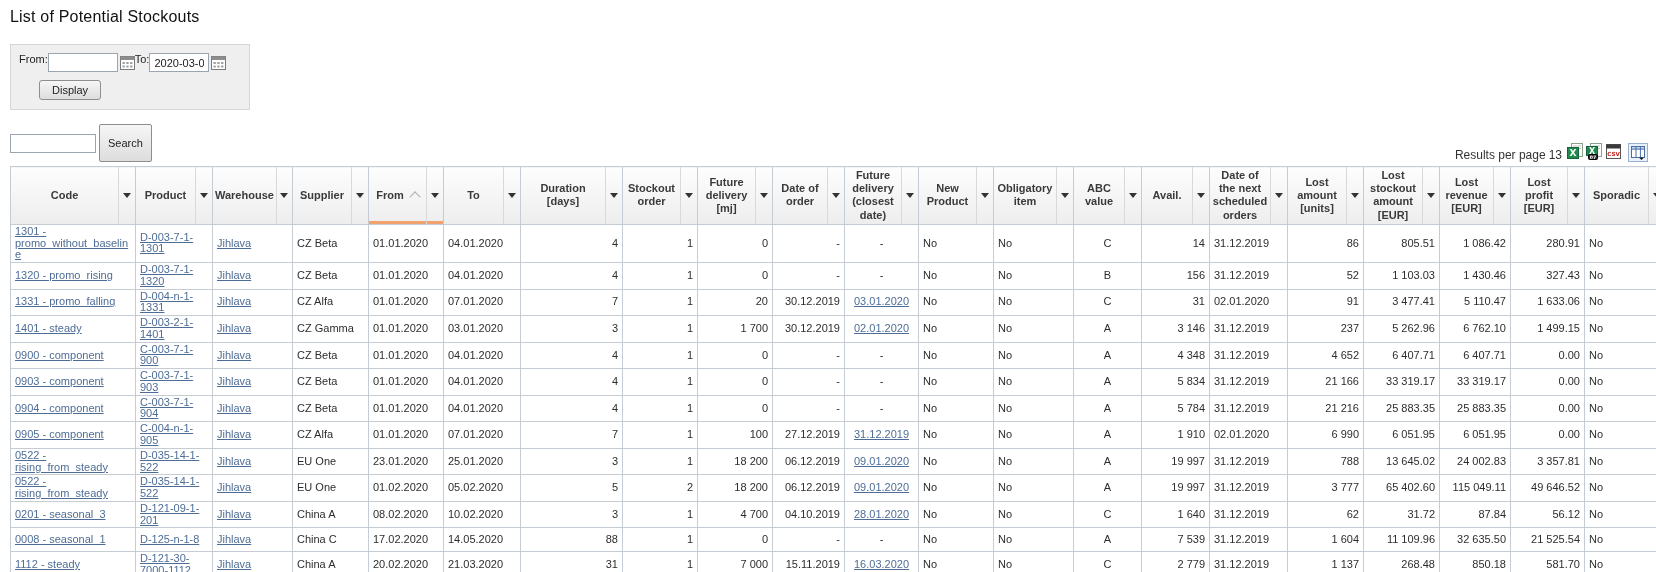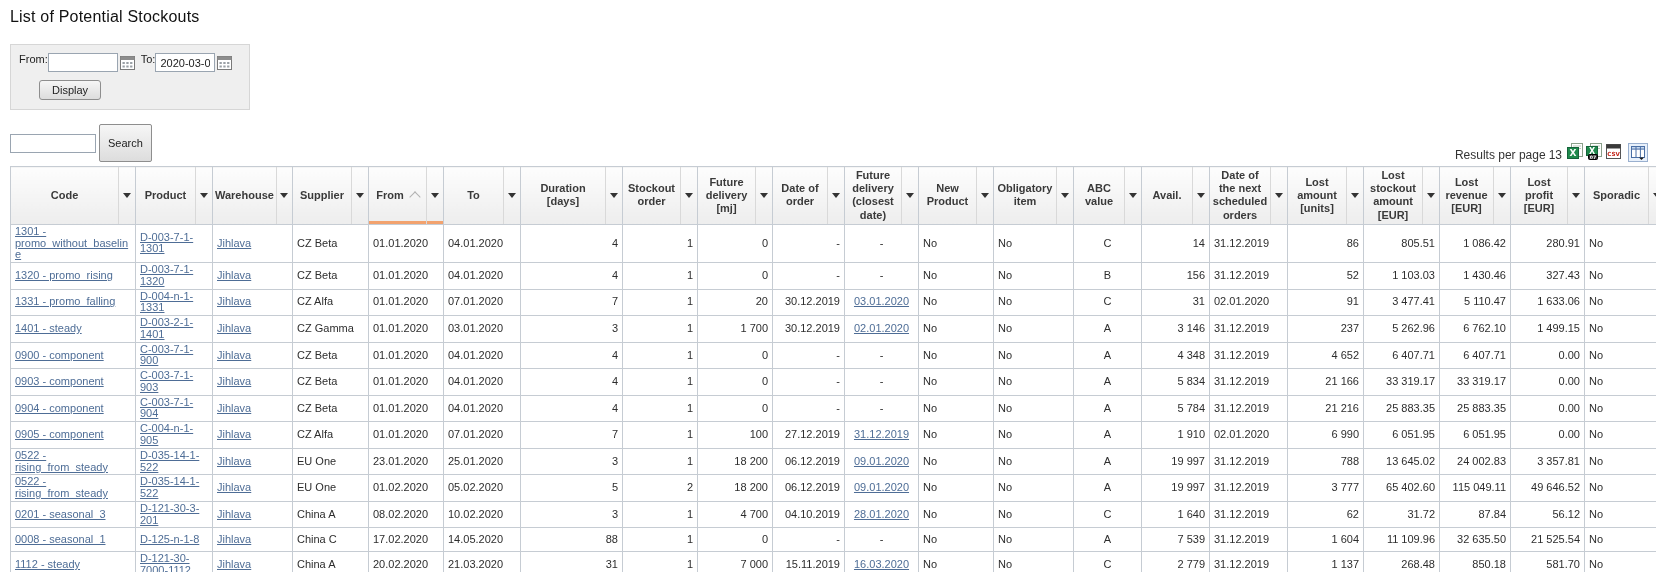--- a/index.html
+++ b/index.html
@@ -77,21 +77,21 @@
           <g fill="#9aa0a6">
             <rect x="2.5" y="7" width="2.3" height="2"></rect>
             <rect x="6.3" y="7" width="2.3" height="2"></rect>
             <rect x="10.1" y="7" width="2.3" height="2"></rect>
             <rect x="2.5" y="10.5" width="2.3" height="2"></rect>
             <rect x="6.3" y="10.5" width="2.3" height="2"></rect>
             <rect x="10.1" y="10.5" width="2.3" height="2"></rect>
           </g>
         </svg>
     </span>
-    <label style="margin-left:6px">To:</label>
+    <label style="">To:</label>
     <input class="txt inp-to" value="2020-03-02" style="">
     <span class="cal-btn">
       <svg width="15" height="15" viewBox="0 0 15 15">
           <rect x="0.5" y="1.5" width="14" height="13" fill="#fff" stroke="#7a7a7a"></rect>
           <rect x="0.5" y="1.5" width="14" height="3.5" fill="#8d8d8d"></rect>
           <g fill="#9aa0a6">
             <rect x="2.5" y="7" width="2.3" height="2"></rect>
             <rect x="6.3" y="7" width="2.3" height="2"></rect>
             <rect x="10.1" y="7" width="2.3" height="2"></rect>
             <rect x="2.5" y="10.5" width="2.3" height="2"></rect>
@@ -618,21 +618,21 @@
         <td class="ar">19 997</td>
         <td class="al">31.12.2019</td>
         <td class="ar">3 777</td>
         <td class="ar">65 402.60</td>
         <td class="ar">115 049.11</td>
         <td class="ar">49 646.52</td>
         <td class="al">No</td>
       </tr>
       <tr>
         <td class="al"><a class="lnk" href="#">0201 - seasonal_3</a></td>
-        <td class="al"><a class="lnk" href="#">D-121-30-3-201</a></td>
+        <td class="al"><a class="lnk" href="#">D-121-09-1-201</a></td>
         <td class="al"><a class="lnk" href="#">Jihlava</a></td>
         <td class="al">China A</td>
         <td class="al">08.02.2020</td>
         <td class="al">10.02.2020</td>
         <td class="ar">3</td>
         <td class="ar">1</td>
         <td class="ar">4 700</td>
         <td class="ar">04.10.2019</td>
         <td class="ac"><a class="lnk" href="#">28.01.2020</a></td>
         <td class="al">No</td>

